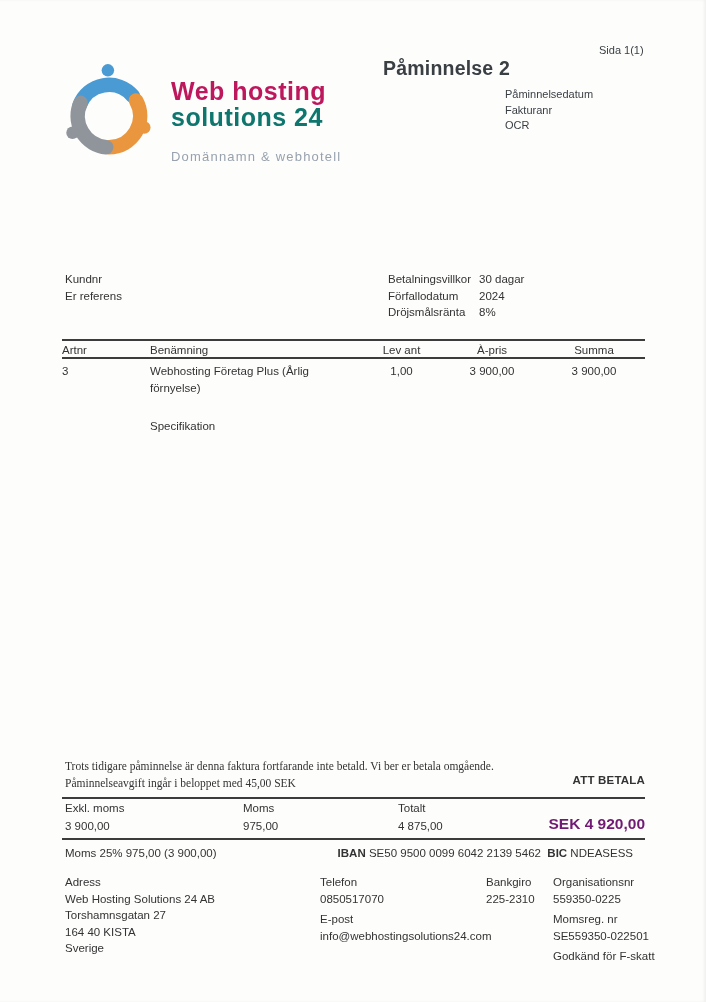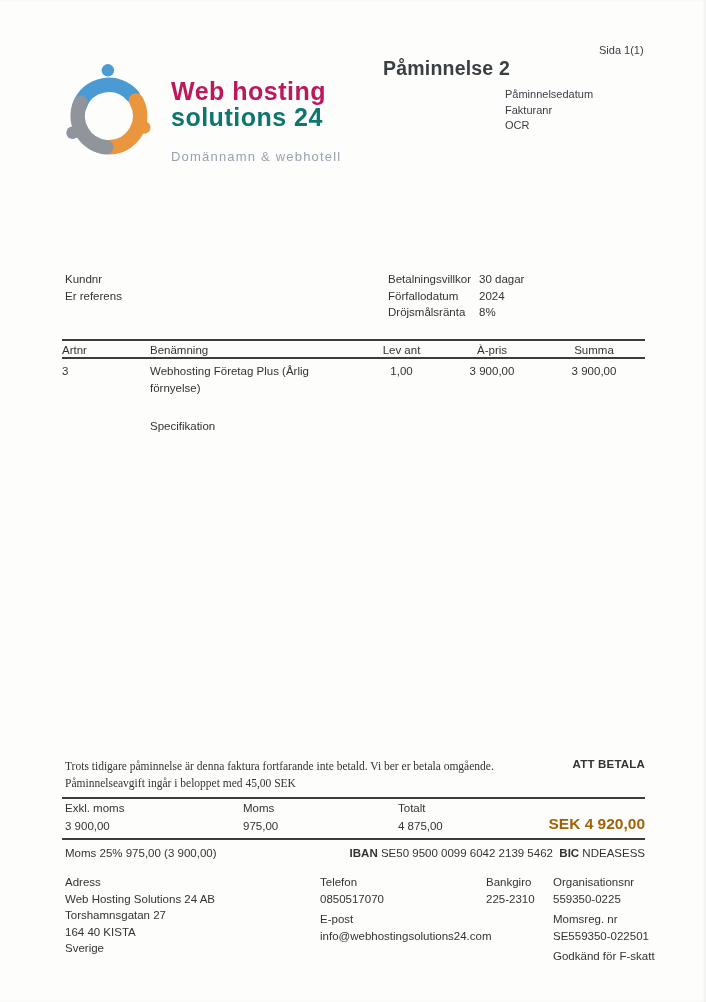--- a/index.html
+++ b/index.html
@@ -51,27 +51,27 @@
 
   
   .notice{left:65px;top:758px;width:560px;font-family:Liberation Serif, serif;}
 
   
   .totals-top-line{top:797px;}
   .totals-bottom-line{top:838px;}
   .tot-label-exkl{left:65px;top:800px;}
   .tot-label-moms{left:243px;top:800px;}
   .tot-label-totalt{left:398px;top:800px;}
-  .tot-label-pay{right:61px;top:756px;font-weight:bold;letter-spacing:.2px;}
+  .tot-label-pay{right:61px;top:772px;font-weight:bold;letter-spacing:.2px;}
   .tot-val-exkl{left:65px;top:818px;}
   .tot-val-moms{left:243px;top:818px;}
   .tot-val-totalt{left:398px;top:818px;}
-  .tot-val-pay{right:61px;top:815px;font-size:15.5px;font-weight:bold;color:#a16207;}
+  .tot-val-pay{right:61px;top:815px;font-size:15.5px;font-weight:bold;color:#701a75;}
   .vat-note{left:65px;top:845px;}
-  .iban-row{right:61px;top:845px;text-align:center;}
+  .iban-row{right:73px;top:845px;text-align:center;}
   .b{font-weight:bold;}
 
   
   .footer-col{top:874px;}
   .f-address{left:65px;}
   .f-contact{left:276px;margin-left:44px;}
   .f-bankgiro{left:486px;}
   .f-org{left:553px;}
   .fgap{height:4px;}
 </style>

